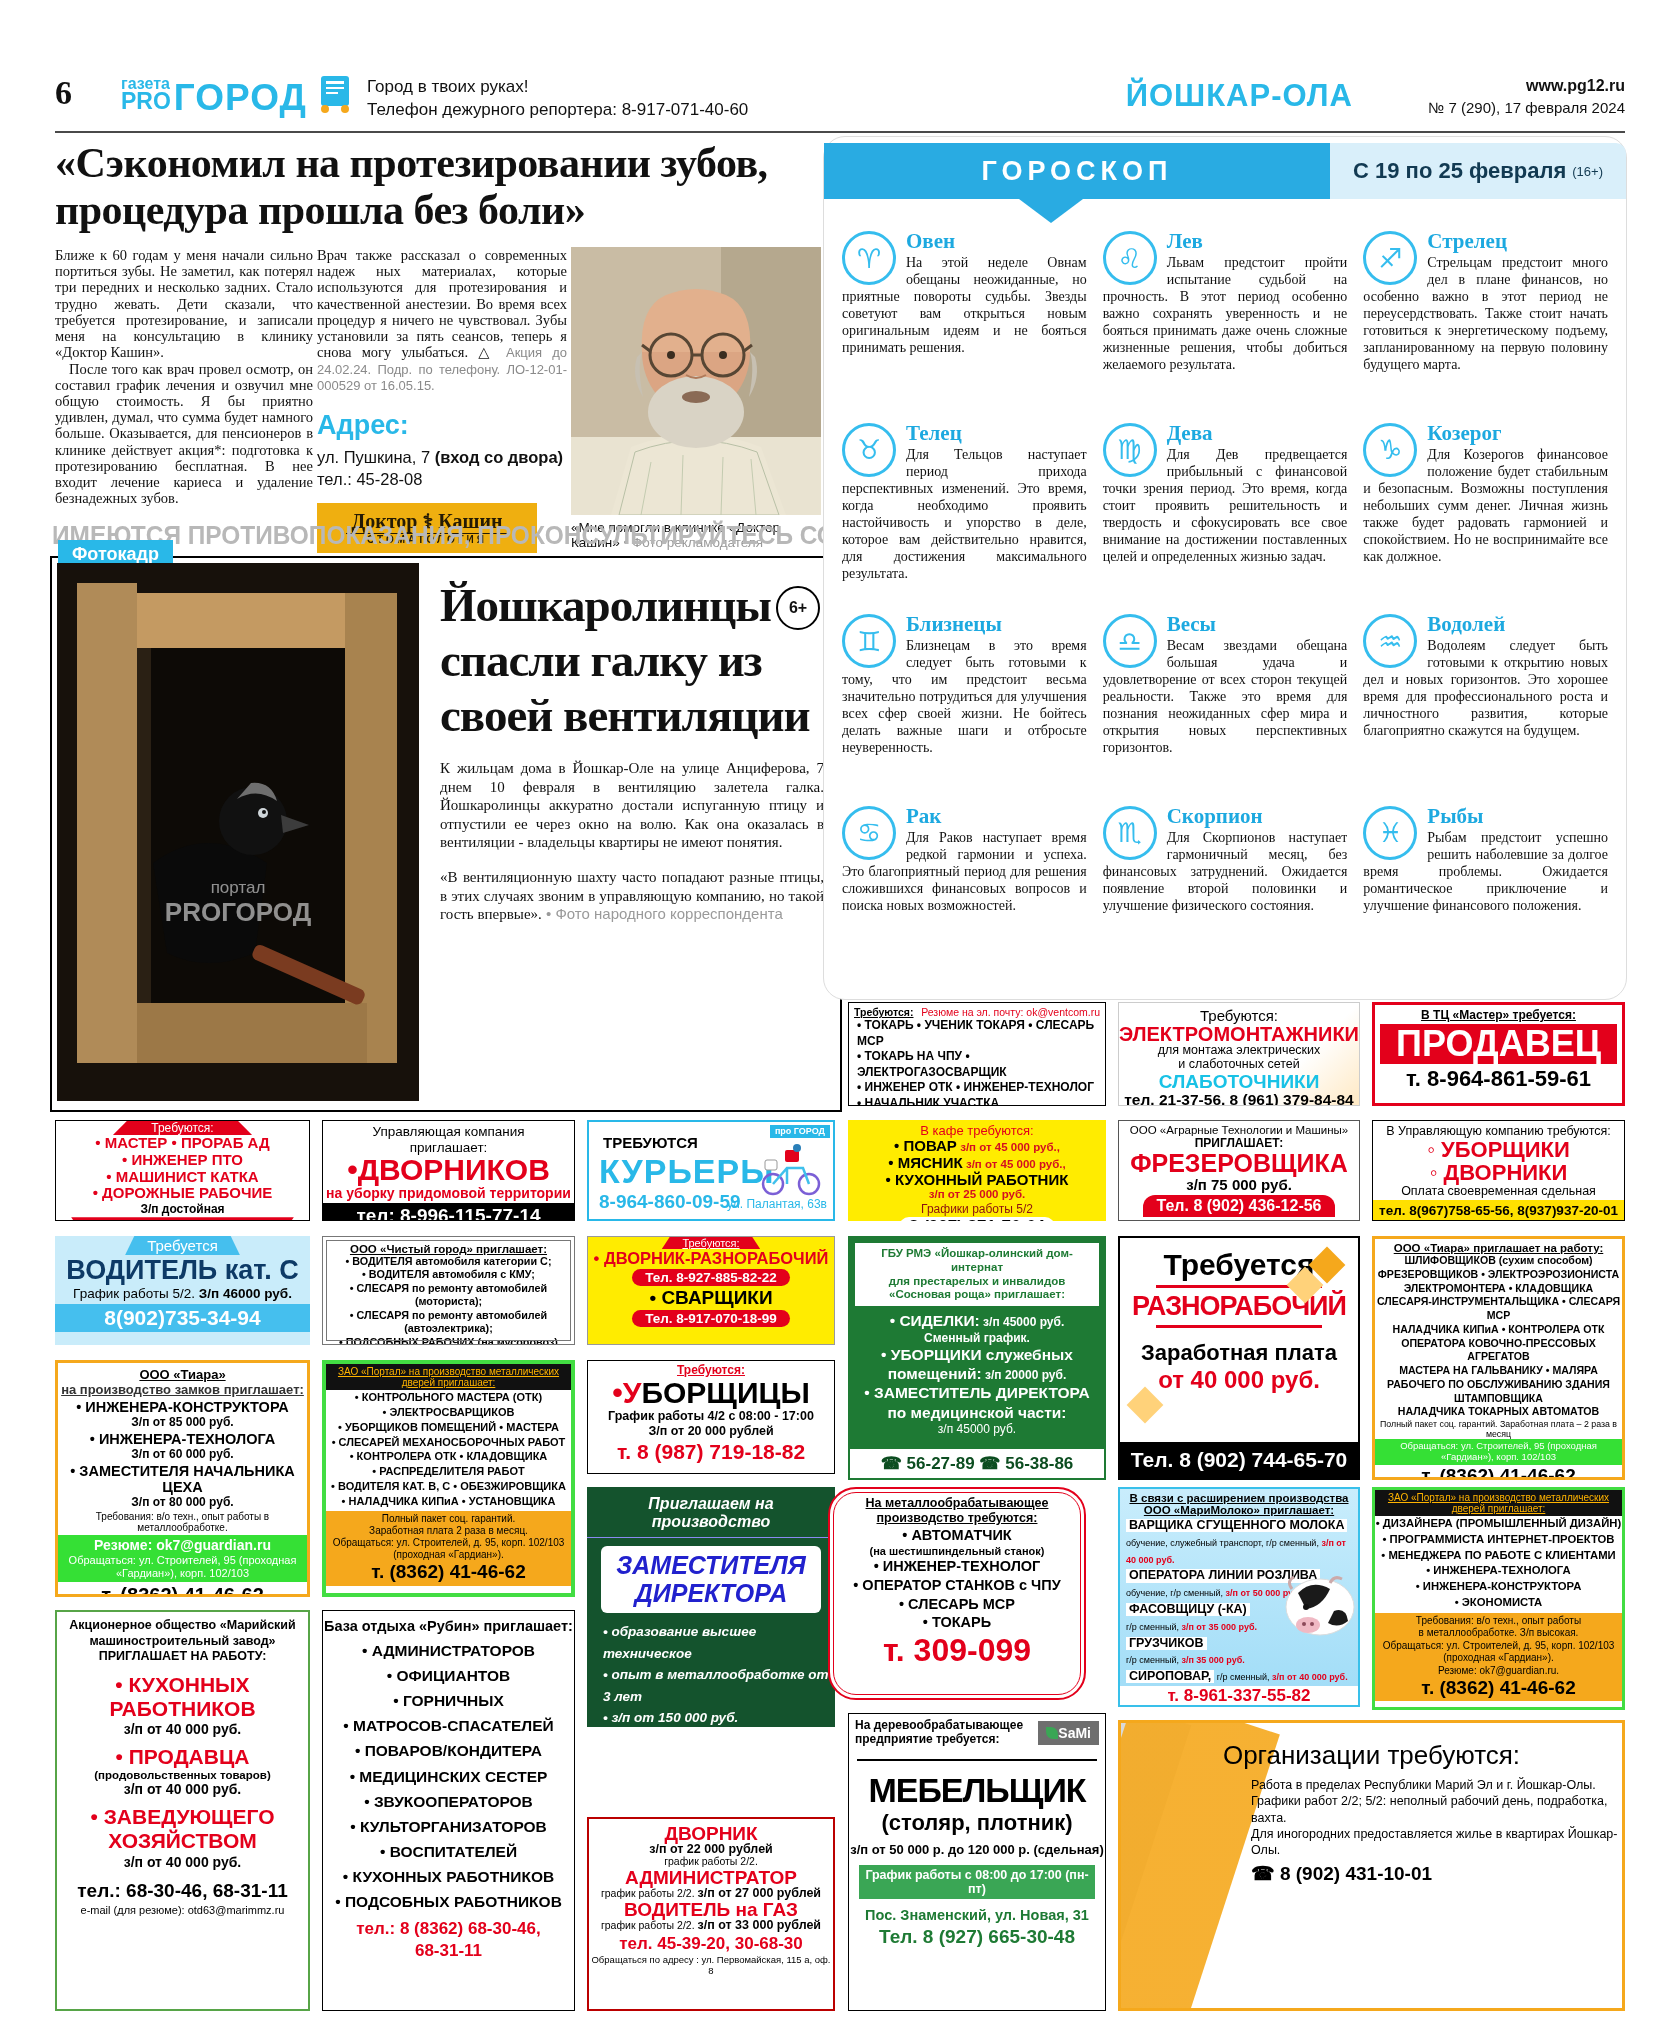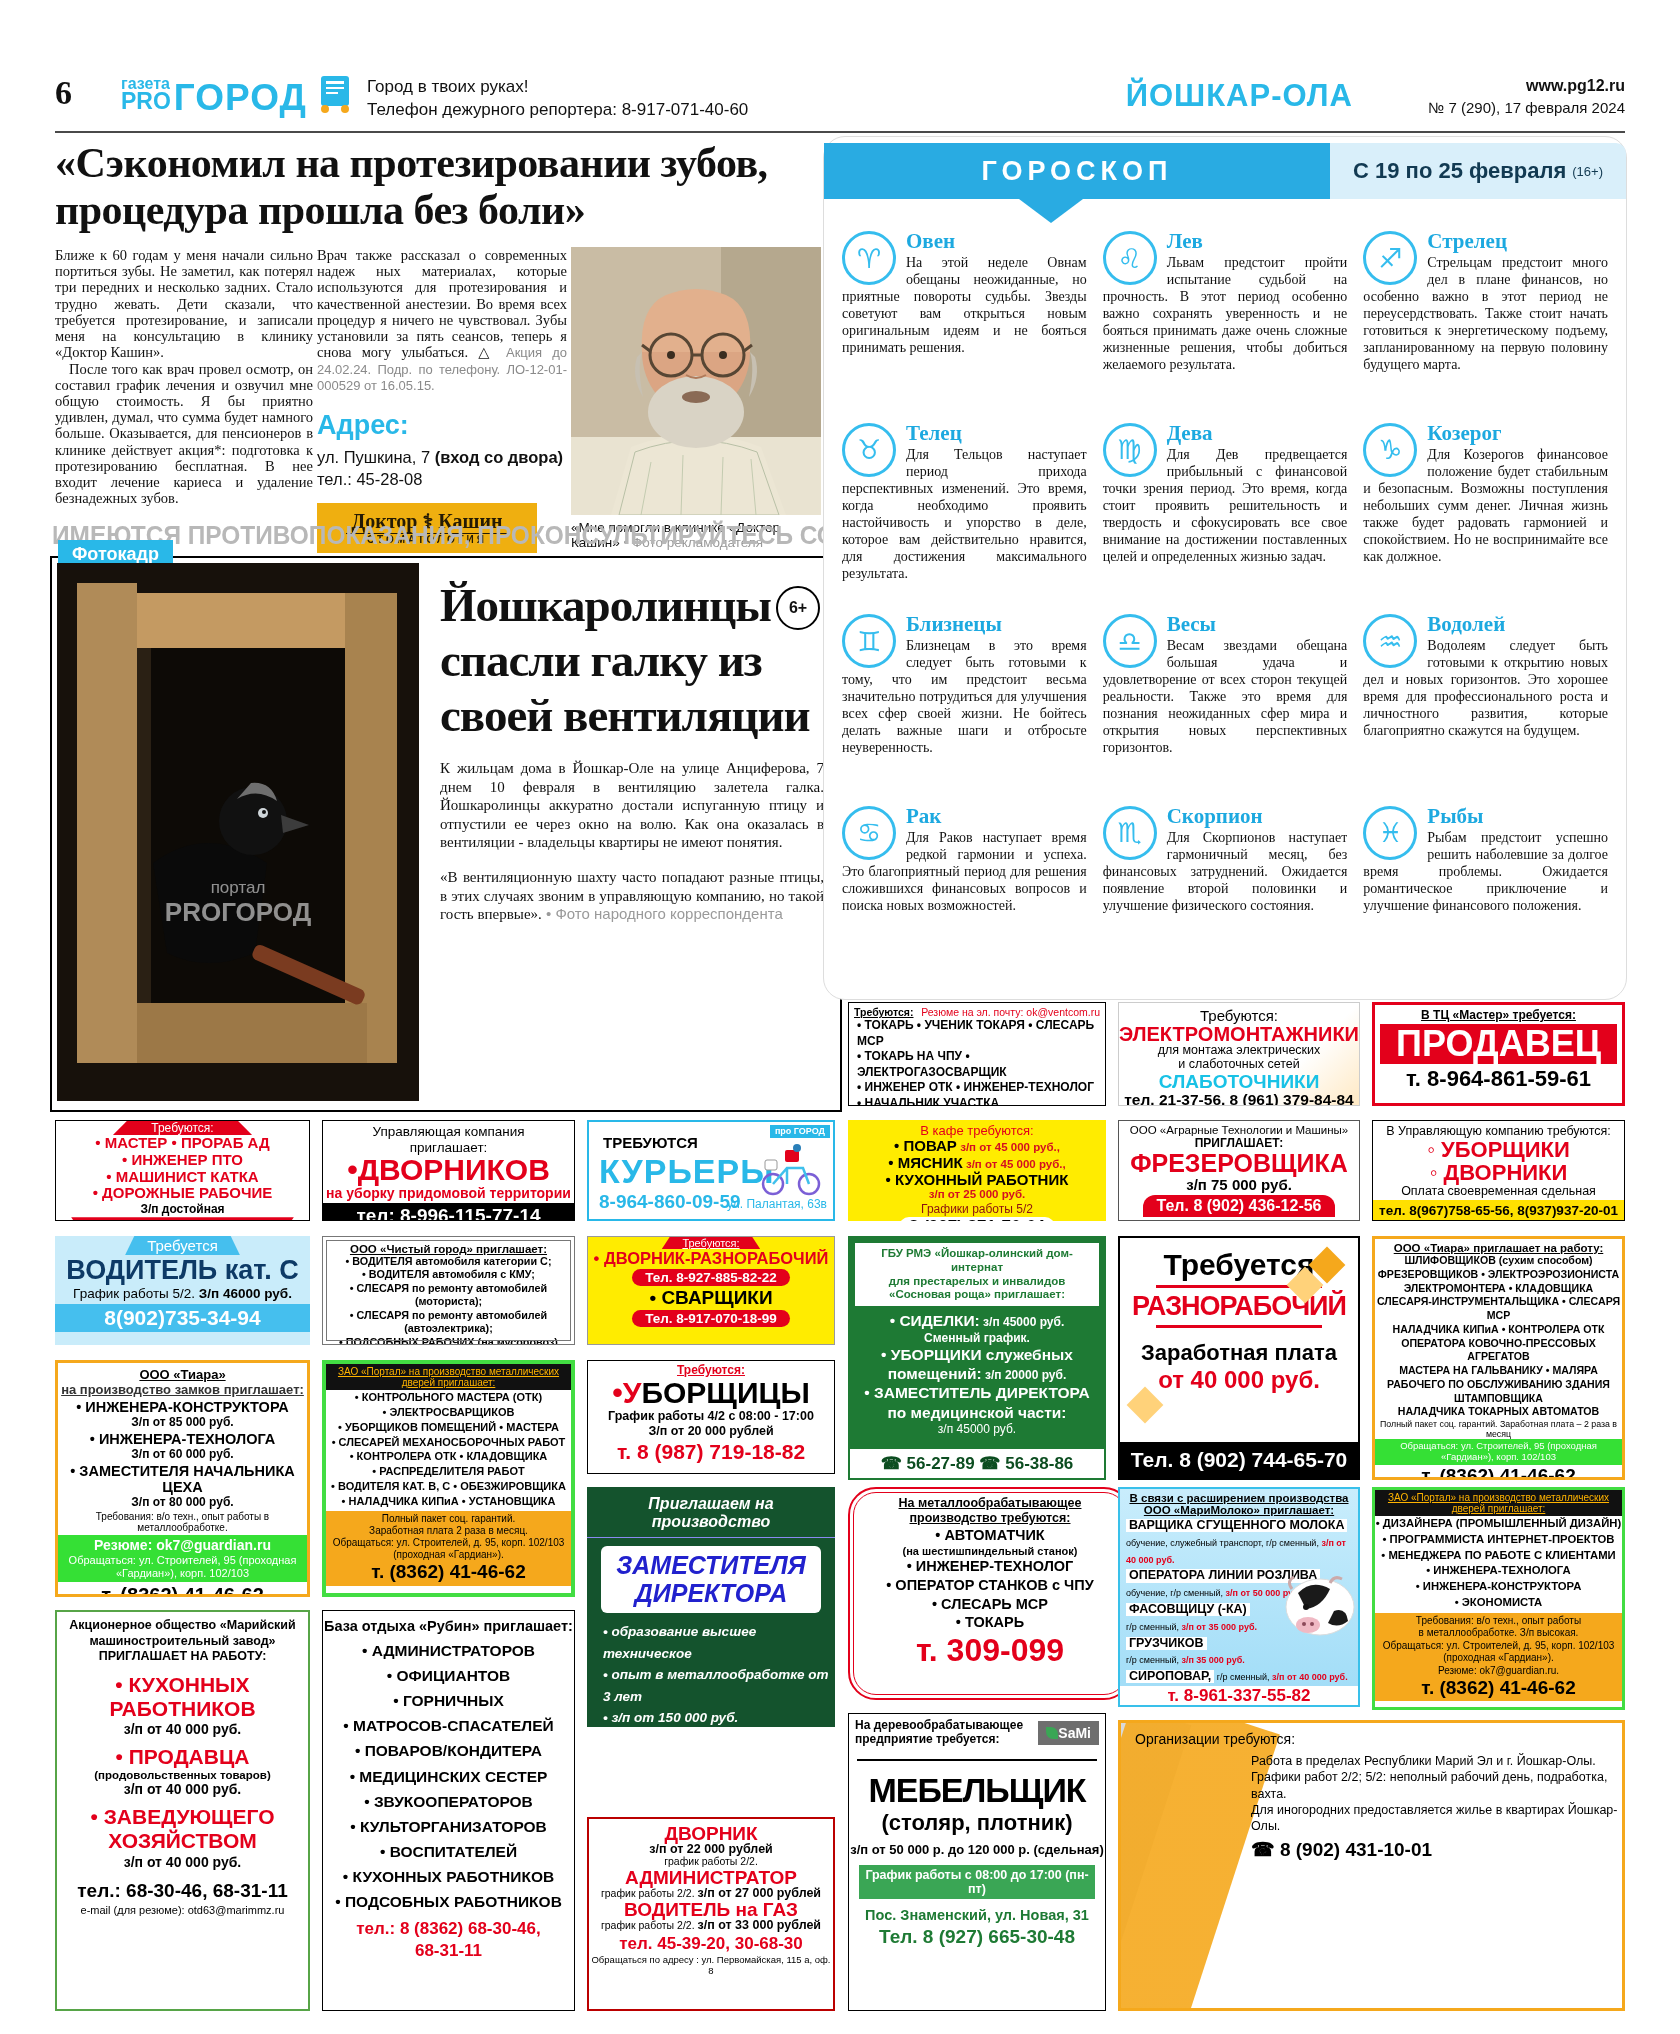--- a/index.html
+++ b/index.html
@@ -186,21 +186,21 @@
   .d3 .s{font-size:12.5px;font-weight:700;line-height:1.25}
   .d3 .ph{color:#e3001b;font-weight:800;font-size:21px}
 
   .d4{left:587px;top:1487px;width:248px;height:240px;background:#14532d;border:none;color:#fff;font-style:italic}
   .d4 .h{font-size:16px;padding:8px 0 6px;border-bottom:1px solid #8a8af0}
   .d4 .jbox{background:#fff;color:#2121cd;font-weight:800;font-size:25px;line-height:1.1;margin:8px 14px;border-radius:6px;padding:6px 0}
   .d4 .rq{text-align:left;font-size:13.5px;font-weight:700;line-height:1.6;padding-left:16px}
   .d4 .rl{font-size:14px;margin-top:6px}
   .d4 .em{background:#ffe000;color:#16166e;font-weight:800;font-size:16px;font-style:normal;margin-top:4px;padding:4px 0}
 
-  .d5{left:848px;top:1487px;width:284px;height:213px;border:2px solid #e3001b;border-radius:28px;outline:1px solid #e3001b;outline-offset:-6px}
+  .d5{left:828px;top:1487px;width:258px;height:213px;border:2px solid #e3001b;border-radius:28px;outline:1px solid #e3001b;outline-offset:-6px}
   .d5 .t{font-size:12.5px;font-weight:700;text-decoration:underline;padding-top:7px;line-height:1.2}
   .d5 .jl{font-size:14.5px;font-weight:800;line-height:1.3}
   .d5 .sub{font-size:11px;font-weight:700}
   .d5 .ph{color:#e3001b;font-weight:800;font-size:32px}
 
   .d6{left:1118px;top:1487px;width:242px;height:220px;border:2px solid #39c0ea;background:linear-gradient(#c9edfc,#9fdcf7)}
   .d6 .h{font-size:11.5px;font-weight:800;text-decoration:underline;padding-top:3px}
   .d6 .row{text-align:left;padding-left:6px;line-height:1.05}
   .d6 .j{font-weight:800;font-size:12.5px;background:#fff;display:inline-block;padding:0 3px}
   .d6 .d{font-size:9px}
@@ -244,21 +244,21 @@
   .e4 .sub{font-weight:800;font-size:22px}
   .e4 .pay{font-size:13px;font-weight:700;margin-top:6px}
   .e4 .g{background:#3aa655;color:#fff;font-weight:700;font-size:12.5px;width:92%;margin:8px auto 0;padding:3px 0}
   .e4 .adr{color:#1e7a34;font-weight:700;font-size:14.5px;margin-top:8px}
   .e4 .ph{color:#1e7a34;font-weight:800;font-size:19px;margin-top:3px}
 
   .e5{left:1118px;top:1720px;width:507px;height:291px;border:3px solid #f5a81c}
   .e5 .stripe{position:absolute;left:-40px;top:-20px;width:150px;height:340px;background:linear-gradient(#f5a81c,#f5a81c);transform:rotate(18deg);opacity:.9}
   .e5 .stripe2{position:absolute;left:-70px;top:-20px;width:90px;height:340px;background:#d9d9d9;transform:rotate(18deg)}
   .e5 .inner{position:absolute;left:0;right:0;top:0}
-  .e5 .t{font-size:14px;padding:8px 14px 2px;text-align:left}
+  .e5 .t{font-size:26px;padding:17px 14px 2px;text-align:center}
   .e5 .jl{font-size:20.5px;font-weight:800;line-height:1.28;text-align:center;padding-left:60px}
   .e5 .note{font-size:12.5px;line-height:1.3;text-align:left;padding-left:130px;margin-top:4px}
   .e5 .ph{font-weight:800;font-size:19px;text-align:left;padding-left:130px;margin-top:4px}
 </style>
 </head>
 <body>
 
 <div class="page">
 
   <div class="hdr">

